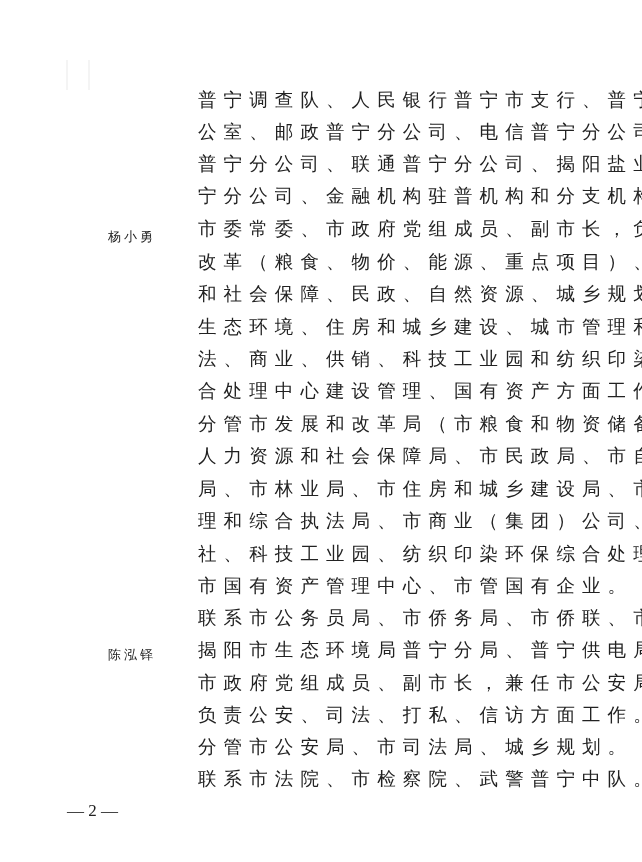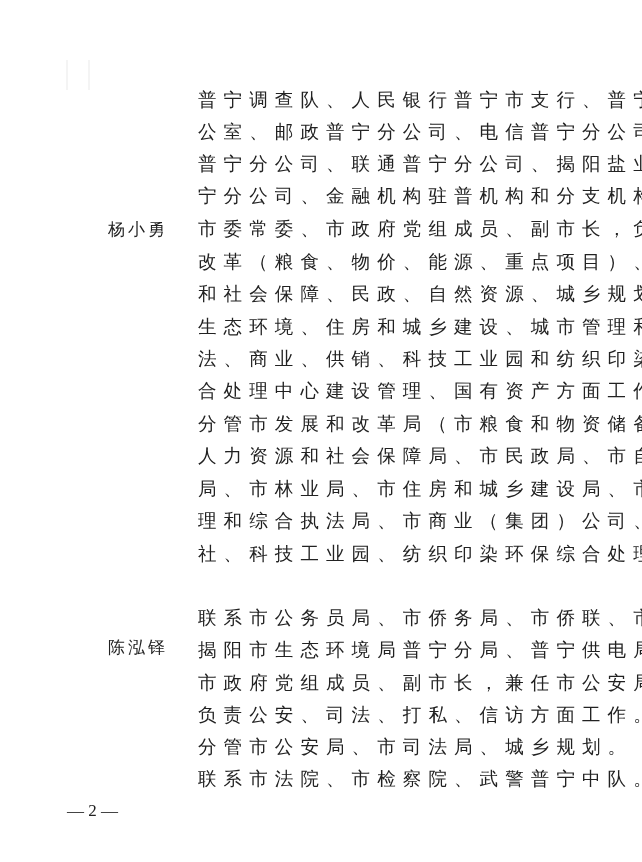--- a/index.html
+++ b/index.html
@@ -3,22 +3,22 @@
 <meta charset="utf-8">
 <style>
   html, body { margin: 0; padding: 0; background: #ffffff; }
   body { width: 642px; height: 862px; position: relative; overflow: hidden;
          font-family: "DejaVu Serif", "Liberation Serif", serif; color: #222; }
   .page { position: absolute; inset: 0; background: #fff; }
   .faint-mark { position: absolute; left: 66px; top: 60px; width: 20px; height: 30px;
                 opacity: 0.04; border-left: 2px solid #000; border-right: 2px solid #000; }
   .line { position: absolute; left: 198px; font-size: 18.5px; letter-spacing: 7.1px;
           white-space: nowrap; line-height: 24px; }
-  .name { position: absolute; left: 108px; font-size: 17px; letter-spacing: 3px;
-          white-space: nowrap; line-height: 24px; }
+  .name { position: absolute; left: 108px; font-size: 13px; letter-spacing: 3px;
+          white-space: nowrap; line-height: 24px; margin-top: 8px; }
   .footer { position: absolute; left: 67px; top: 801px; font-size: 17px;
             font-family: "Liberation Serif", serif; white-space: nowrap; }
 </style>
 </head>
 <body>
 
 <div class="page">
   <div class="faint-mark"></div>
 
   <div class="line" style="top:88px">普宁调查队、人民银行普宁市支行、普宁邮政办</div>
@@ -31,20 +31,21 @@
   <div class="line" style="top:250px">改革（粮食、物价、能源、重点项目）、人力资源</div>
   <div class="line" style="top:282px">和社会保障、民政、自然资源、城乡规划、林业、</div>
   <div class="line" style="top:315px">生态环境、住房和城乡建设、城市管理和综合执</div>
   <div class="line" style="top:347px">法、商业、供销、科技工业园和纺织印染环保综</div>
   <div class="line" style="top:379px">合处理中心建设管理、国有资产方面工作。</div>
   <div class="line" style="top:412px">分管市发展和改革局（市粮食和物资储备局）、市</div>
   <div class="line" style="top:444px">人力资源和社会保障局、市民政局、市自然资源</div>
   <div class="line" style="top:477px">局、市林业局、市住房和城乡建设局、市城市管</div>
   <div class="line" style="top:509px">理和综合执法局、市商业（集团）公司、市供销</div>
   <div class="line" style="top:542px">社、科技工业园、纺织印染环保综合处理中心、</div>
+  <div class="line" style="top:574px">市国有资产管理中心、市管国有企业。</div>
   <div class="line" style="top:606px">联系市公务员局、市侨务局、市侨联、市残联、</div>
   <div class="line" style="top:638px">揭阳市生态环境局普宁分局、普宁供电局。</div>
 
   <div class="name" style="top:635px">陈泓铎</div>
   <div class="line" style="top:671px">市政府党组成员、副市长，兼任市公安局局长，</div>
   <div class="line" style="top:703px">负责公安、司法、打私、信访方面工作。</div>
   <div class="line" style="top:735px">分管市公安局、市司法局、城乡规划。</div>
   <div class="line" style="top:767px">联系市法院、市检察院、武警普宁中队。</div>
 
   <div class="footer">— 2 —</div>

